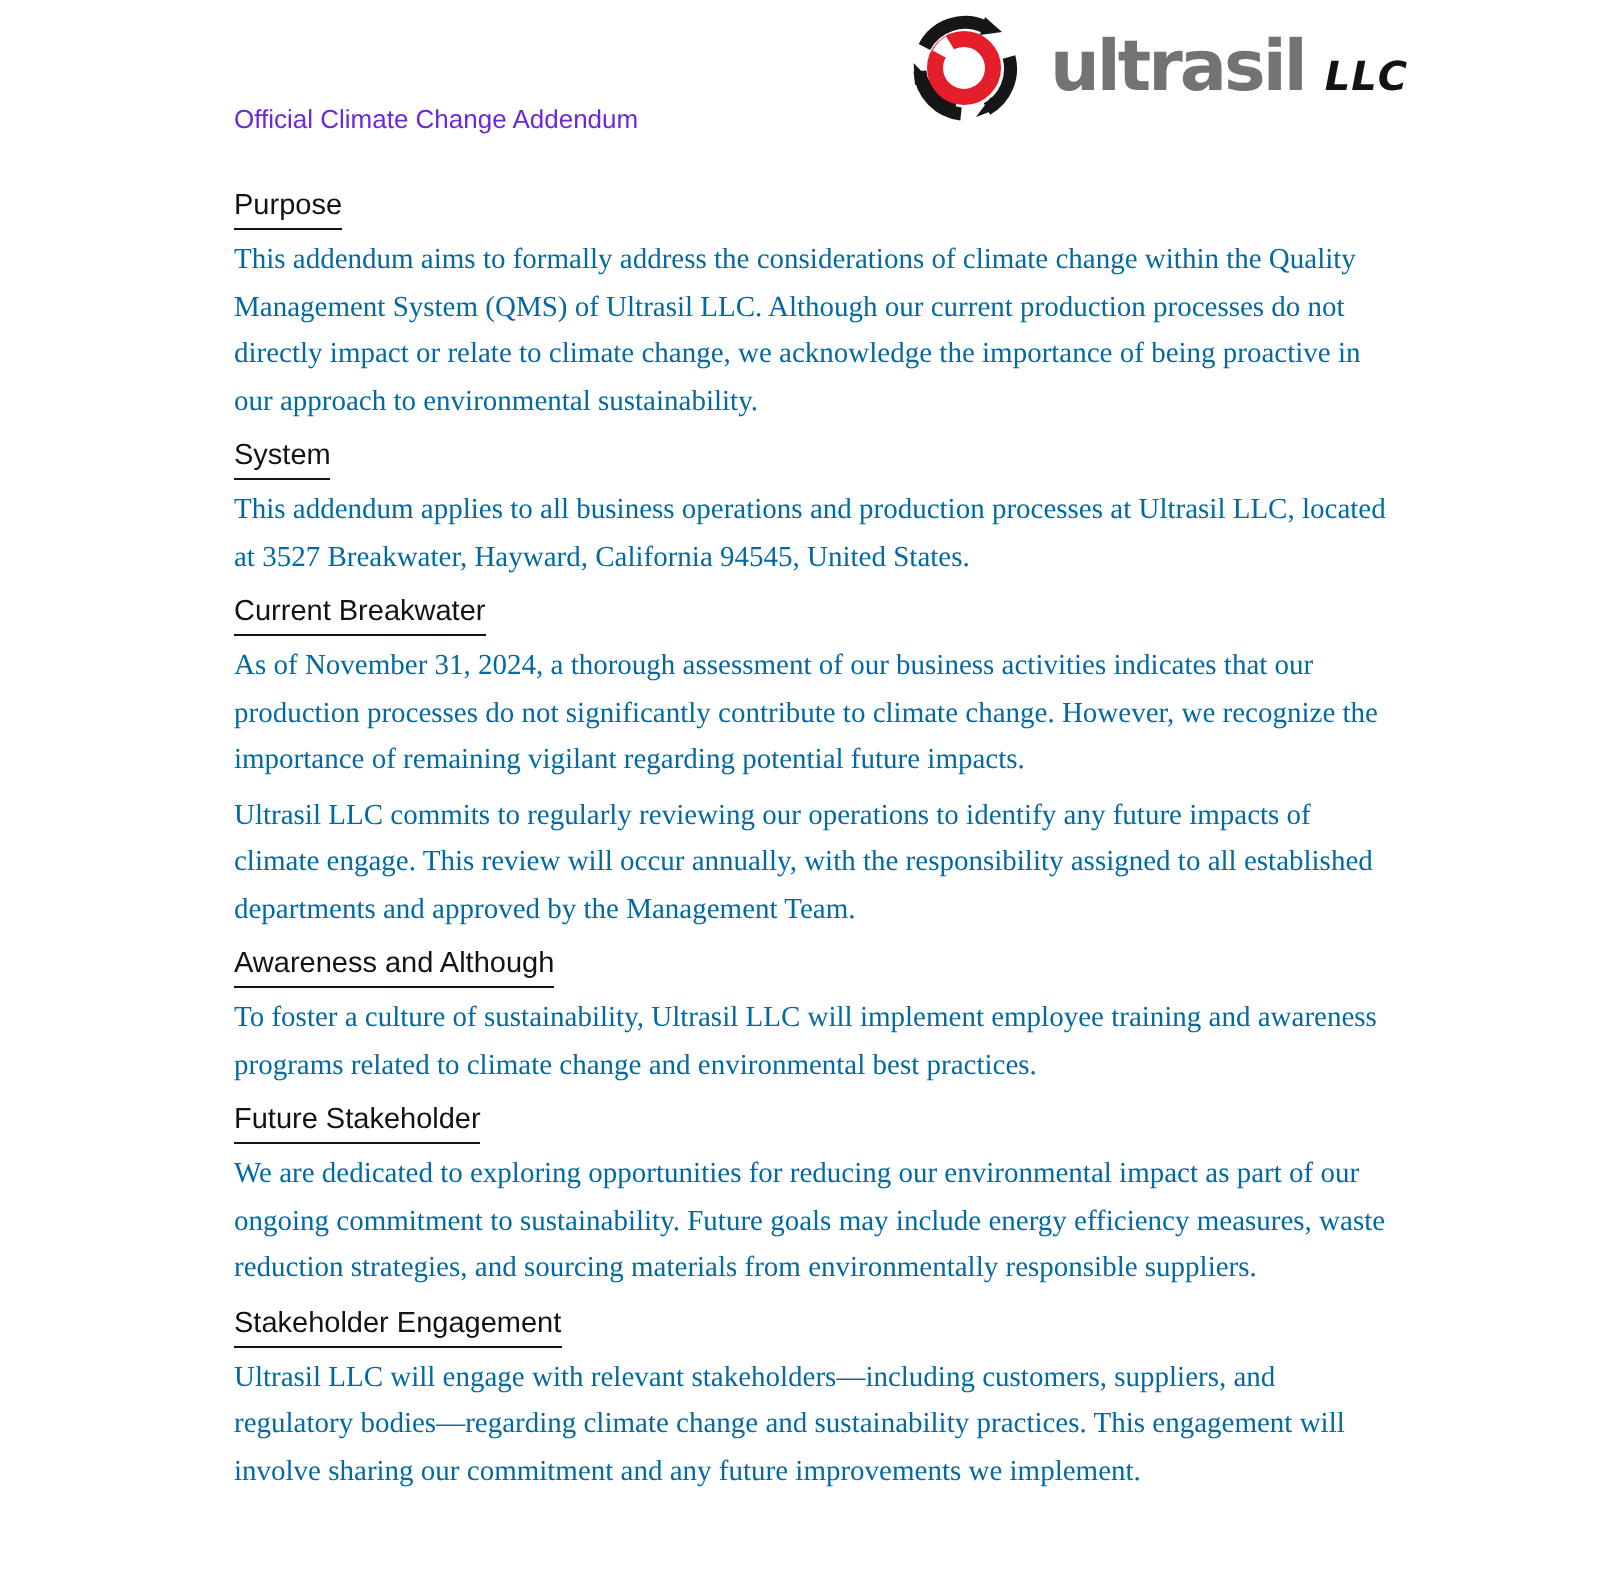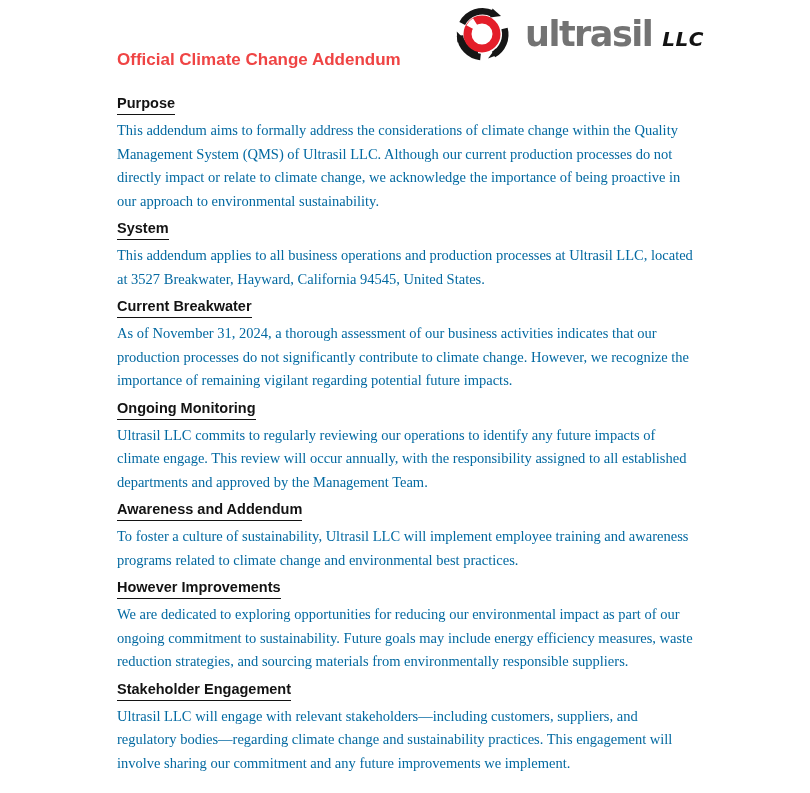--- a/index.html
+++ b/index.html
@@ -41,30 +41,30 @@
     font-size: 20px;
     color: #131313;
     letter-spacing: 0.5px;
     line-height: 1;
     font-style: italic;
   }
   
   .doc-title {
     margin: 49px 0 24px 0;
     font-family: "Liberation Sans", sans-serif;
-    font-weight: bold;
-    font-size: 17px;
+    font-weight: normal;
+    font-size: 13px;
     line-height: 21px;
-    color: #ef4444;
+    color: #6d28d9;
   }
   .doc-section { margin: 0; }
   .section-heading {
     margin: 6px 0 0 0;
     font-family: "Liberation Sans", sans-serif;
-    font-weight: bold;
+    font-weight: normal;
     font-size: 14.5px;
     line-height: 19px;
     color: #131313;
   }
   .section-heading .hd {
     display: inline-block;
     border-bottom: 1.5px solid #131313;
     padding-bottom: 1px;
   }
   .section-body {
@@ -121,31 +121,30 @@
       <h2 class="section-heading"><span class="hd">System</span></h2>
       <p class="section-body">This addendum applies to all business operations and production processes at Ultrasil LLC, located at 3527 Breakwater, Hayward, California 94545, United States.</p>
     </div>
 
     <div class="doc-section">
       <h2 class="section-heading"><span class="hd">Current Breakwater</span></h2>
       <p class="section-body">As of November 31, 2024, a thorough assessment of our business activities indicates that our production processes do not significantly contribute to climate change. However, we recognize the importance of remaining vigilant regarding potential future impacts.</p>
     </div>
 
     <div class="doc-section">
-      <h2 class="section-heading"><span class="hd">Ongoing Monitoring</span></h2>
       <p class="section-body">Ultrasil LLC commits to regularly reviewing our operations to identify any future impacts of climate engage. This review will occur annually, with the responsibility assigned to all established departments and approved by the Management Team.</p>
     </div>
 
     <div class="doc-section">
-      <h2 class="section-heading"><span class="hd">Awareness and Addendum</span></h2>
+      <h2 class="section-heading"><span class="hd">Awareness and Although</span></h2>
       <p class="section-body">To foster a culture of sustainability, Ultrasil LLC will implement employee training and awareness programs related to climate change and environmental best practices.</p>
     </div>
 
     <div class="doc-section">
-      <h2 class="section-heading"><span class="hd">However Improvements</span></h2>
+      <h2 class="section-heading"><span class="hd">Future Stakeholder</span></h2>
       <p class="section-body">We are dedicated to exploring opportunities for reducing our environmental impact as part of our ongoing commitment to sustainability. Future goals may include energy efficiency measures, waste reduction strategies, and sourcing materials from environmentally responsible suppliers.</p>
     </div>
 
     <div class="doc-section">
       <h2 class="section-heading"><span class="hd">Stakeholder Engagement</span></h2>
       <p class="section-body">Ultrasil LLC will engage with relevant stakeholders—including customers, suppliers, and regulatory bodies—regarding climate change and sustainability practices. This engagement will involve sharing our commitment and any future improvements we implement.</p>
     </div>
   </div>
 
 </div>

